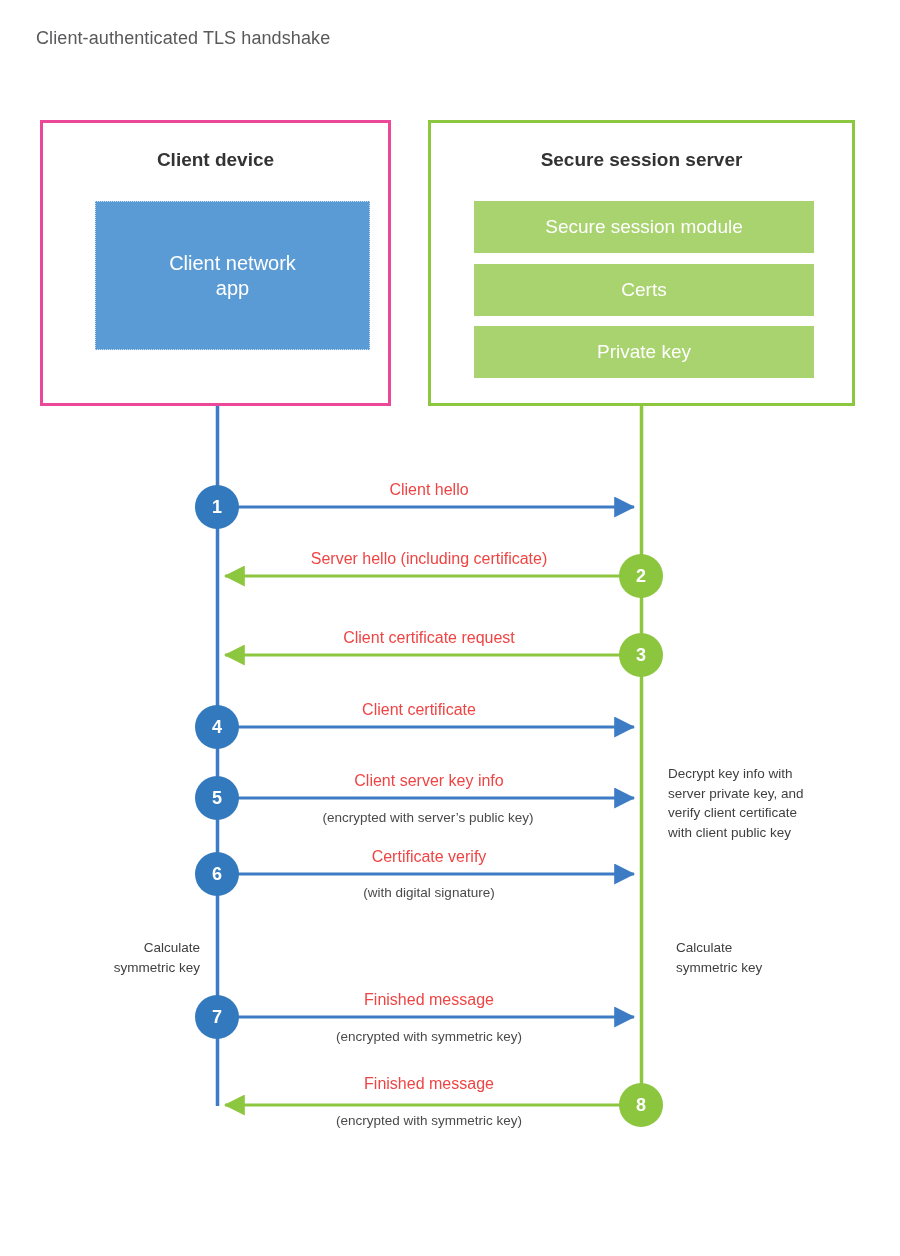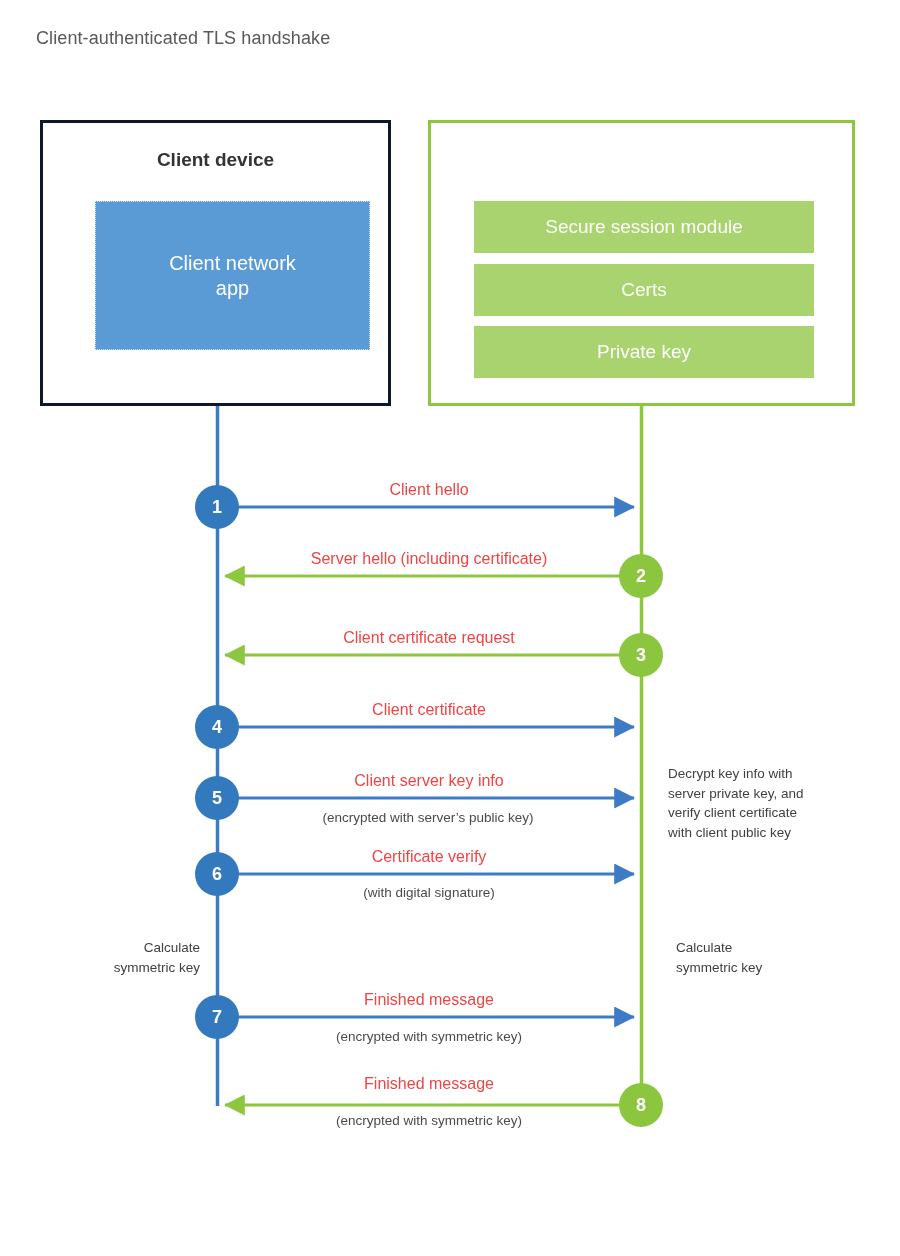--- a/index.html
+++ b/index.html
@@ -12,21 +12,21 @@
   #svg{position:absolute;left:0;top:0;width:900px;height:1256px;}
 
   .title{
     position:absolute;left:36px;top:28px;
     font-size:18px;font-weight:400;color:#59595b;letter-spacing:.1px;
     white-space:nowrap;
   }
 
   
   .ebox{position:absolute;background:#ffffff;box-sizing:border-box;}
-  .ebox.client{left:40px;top:120px;width:351px;height:286px;border:3px solid #0f172a;}
+  .ebox.client{left:40px;top:120px;width:351px;height:286px;border:3px solid #ec4899;}
   .ebox.server{left:428px;top:120px;width:427px;height:286px;border:3px solid #8dc63f;}
   .ebox-title{
     position:absolute;left:0;right:0;top:26px;text-align:center;
     font-size:19px;font-weight:700;color:#333333;
   }
 
   .fillbox{
     position:absolute;display:flex;align-items:center;justify-content:center;
     text-align:center;color:#ffffff;box-sizing:border-box;line-height:1.25;
   }
@@ -120,32 +120,33 @@
   <div class="stepnum" style="left:217px;top:1017px;">7</div>
   <div class="stepnum" style="left:641px;top:1105px;">8</div>
 
   <div class="ebox client">
     <div class="ebox-title">Client device</div>
     <div class="fillbox app" style="white-space:pre-line;">Client network
 app</div>
   </div>
 
   <div class="ebox server">
+    <div class="ebox-title">Secure session server</div>
     <div class="fillbox mod mod-0">Secure session module</div>
     <div class="fillbox mod mod-2">Private key</div>
     <div class="fillbox mod mod-1">Certs</div>
   </div>
 
   <div class="flab" style="left:429px;top:499px;">Client hello</div>
 
   <div class="flab" style="left:429px;top:568px;">Server hello (including certificate)</div>
 
   <div class="flab" style="left:429px;top:647px;">Client certificate request</div>
 
-  <div class="flab" style="left:429px;top:719px;text-align:right;">Client certificate</div>
+  <div class="flab" style="left:419px;top:719px;text-align:right;">Client certificate</div>
 
   <div class="flab" style="left:429px;top:790px;">Client server key info</div>
   <div class="fsub" style="left:411px;top:810px;margin-left:17px;">(encrypted with server’s public key)</div>
 
   <div class="flab" style="left:429px;top:866px;">Certificate verify</div>
   <div class="fsub" style="left:429px;top:885px;">(with digital signature)</div>
 
   <div class="flab" style="left:429px;top:1009px;">Finished message</div>
   <div class="fsub" style="left:429px;top:1029px;">(encrypted with symmetric key)</div>
 

